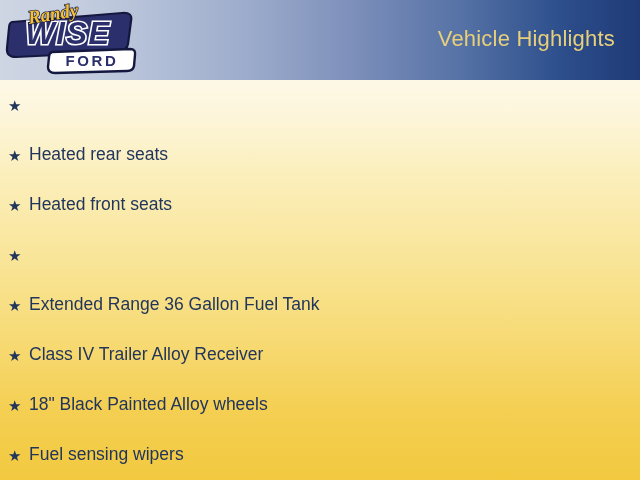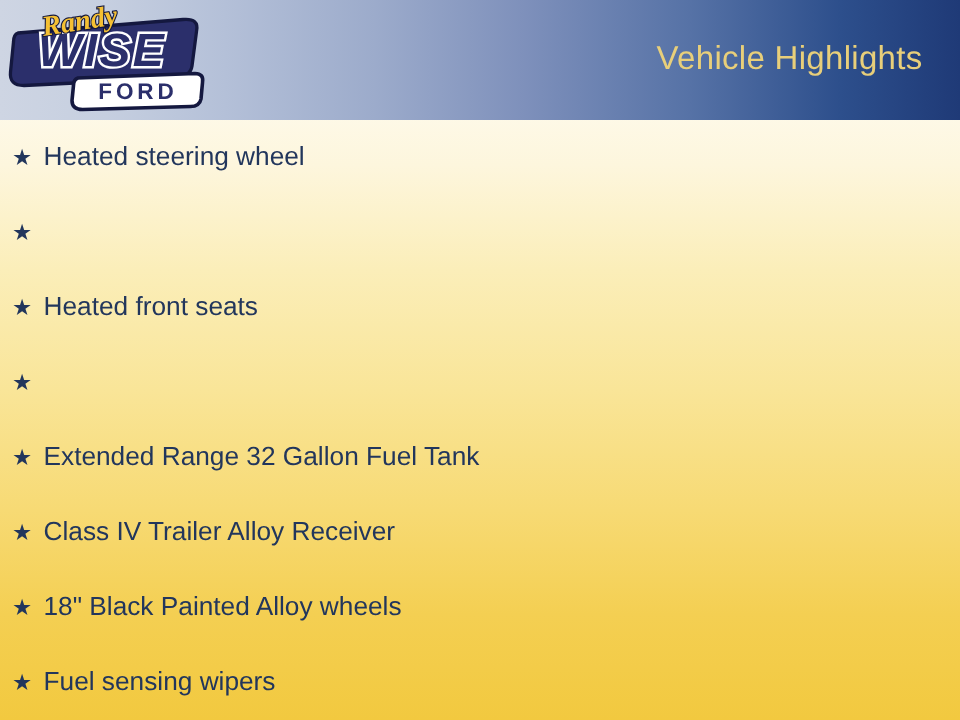--- a/index.html
+++ b/index.html
@@ -128,35 +128,35 @@
         <text x="52" y="20" font-family="&quot;Liberation Serif&quot;, serif" font-size="19" font-weight="bold" font-style="italic" fill="#f5c033" stroke="#14183f" stroke-width="1.5" paint-order="stroke" text-anchor="middle" transform="rotate(-9 52 20)">Randy</text>
       </svg>
     </div>
 
     <div id="header-title">Vehicle Highlights</div>
   </div>
 
   <ul id="highlights">
     <li class="hl-item i0">
       <span class="hl-star">★</span>
-      <span class="hl-label">Heated steering wheel</span>
     </li>
     <li class="hl-item i1">
       <span class="hl-star">★</span>
+      <span class="hl-label">Heated rear seats</span>
     </li>
     <li class="hl-item i2">
       <span class="hl-star">★</span>
       <span class="hl-label">Heated front seats</span>
     </li>
     <li class="hl-item i3">
       <span class="hl-star">★</span>
     </li>
     <li class="hl-item i4">
       <span class="hl-star">★</span>
-      <span class="hl-label">Extended Range 32 Gallon Fuel Tank</span>
+      <span class="hl-label">Extended Range 36 Gallon Fuel Tank</span>
     </li>
     <li class="hl-item i5">
       <span class="hl-star">★</span>
       <span class="hl-label">Class IV Trailer Alloy Receiver</span>
     </li>
     <li class="hl-item i6">
       <span class="hl-star">★</span>
       <span class="hl-label">18" Black Painted Alloy wheels</span>
     </li>
     <li class="hl-item i7">

